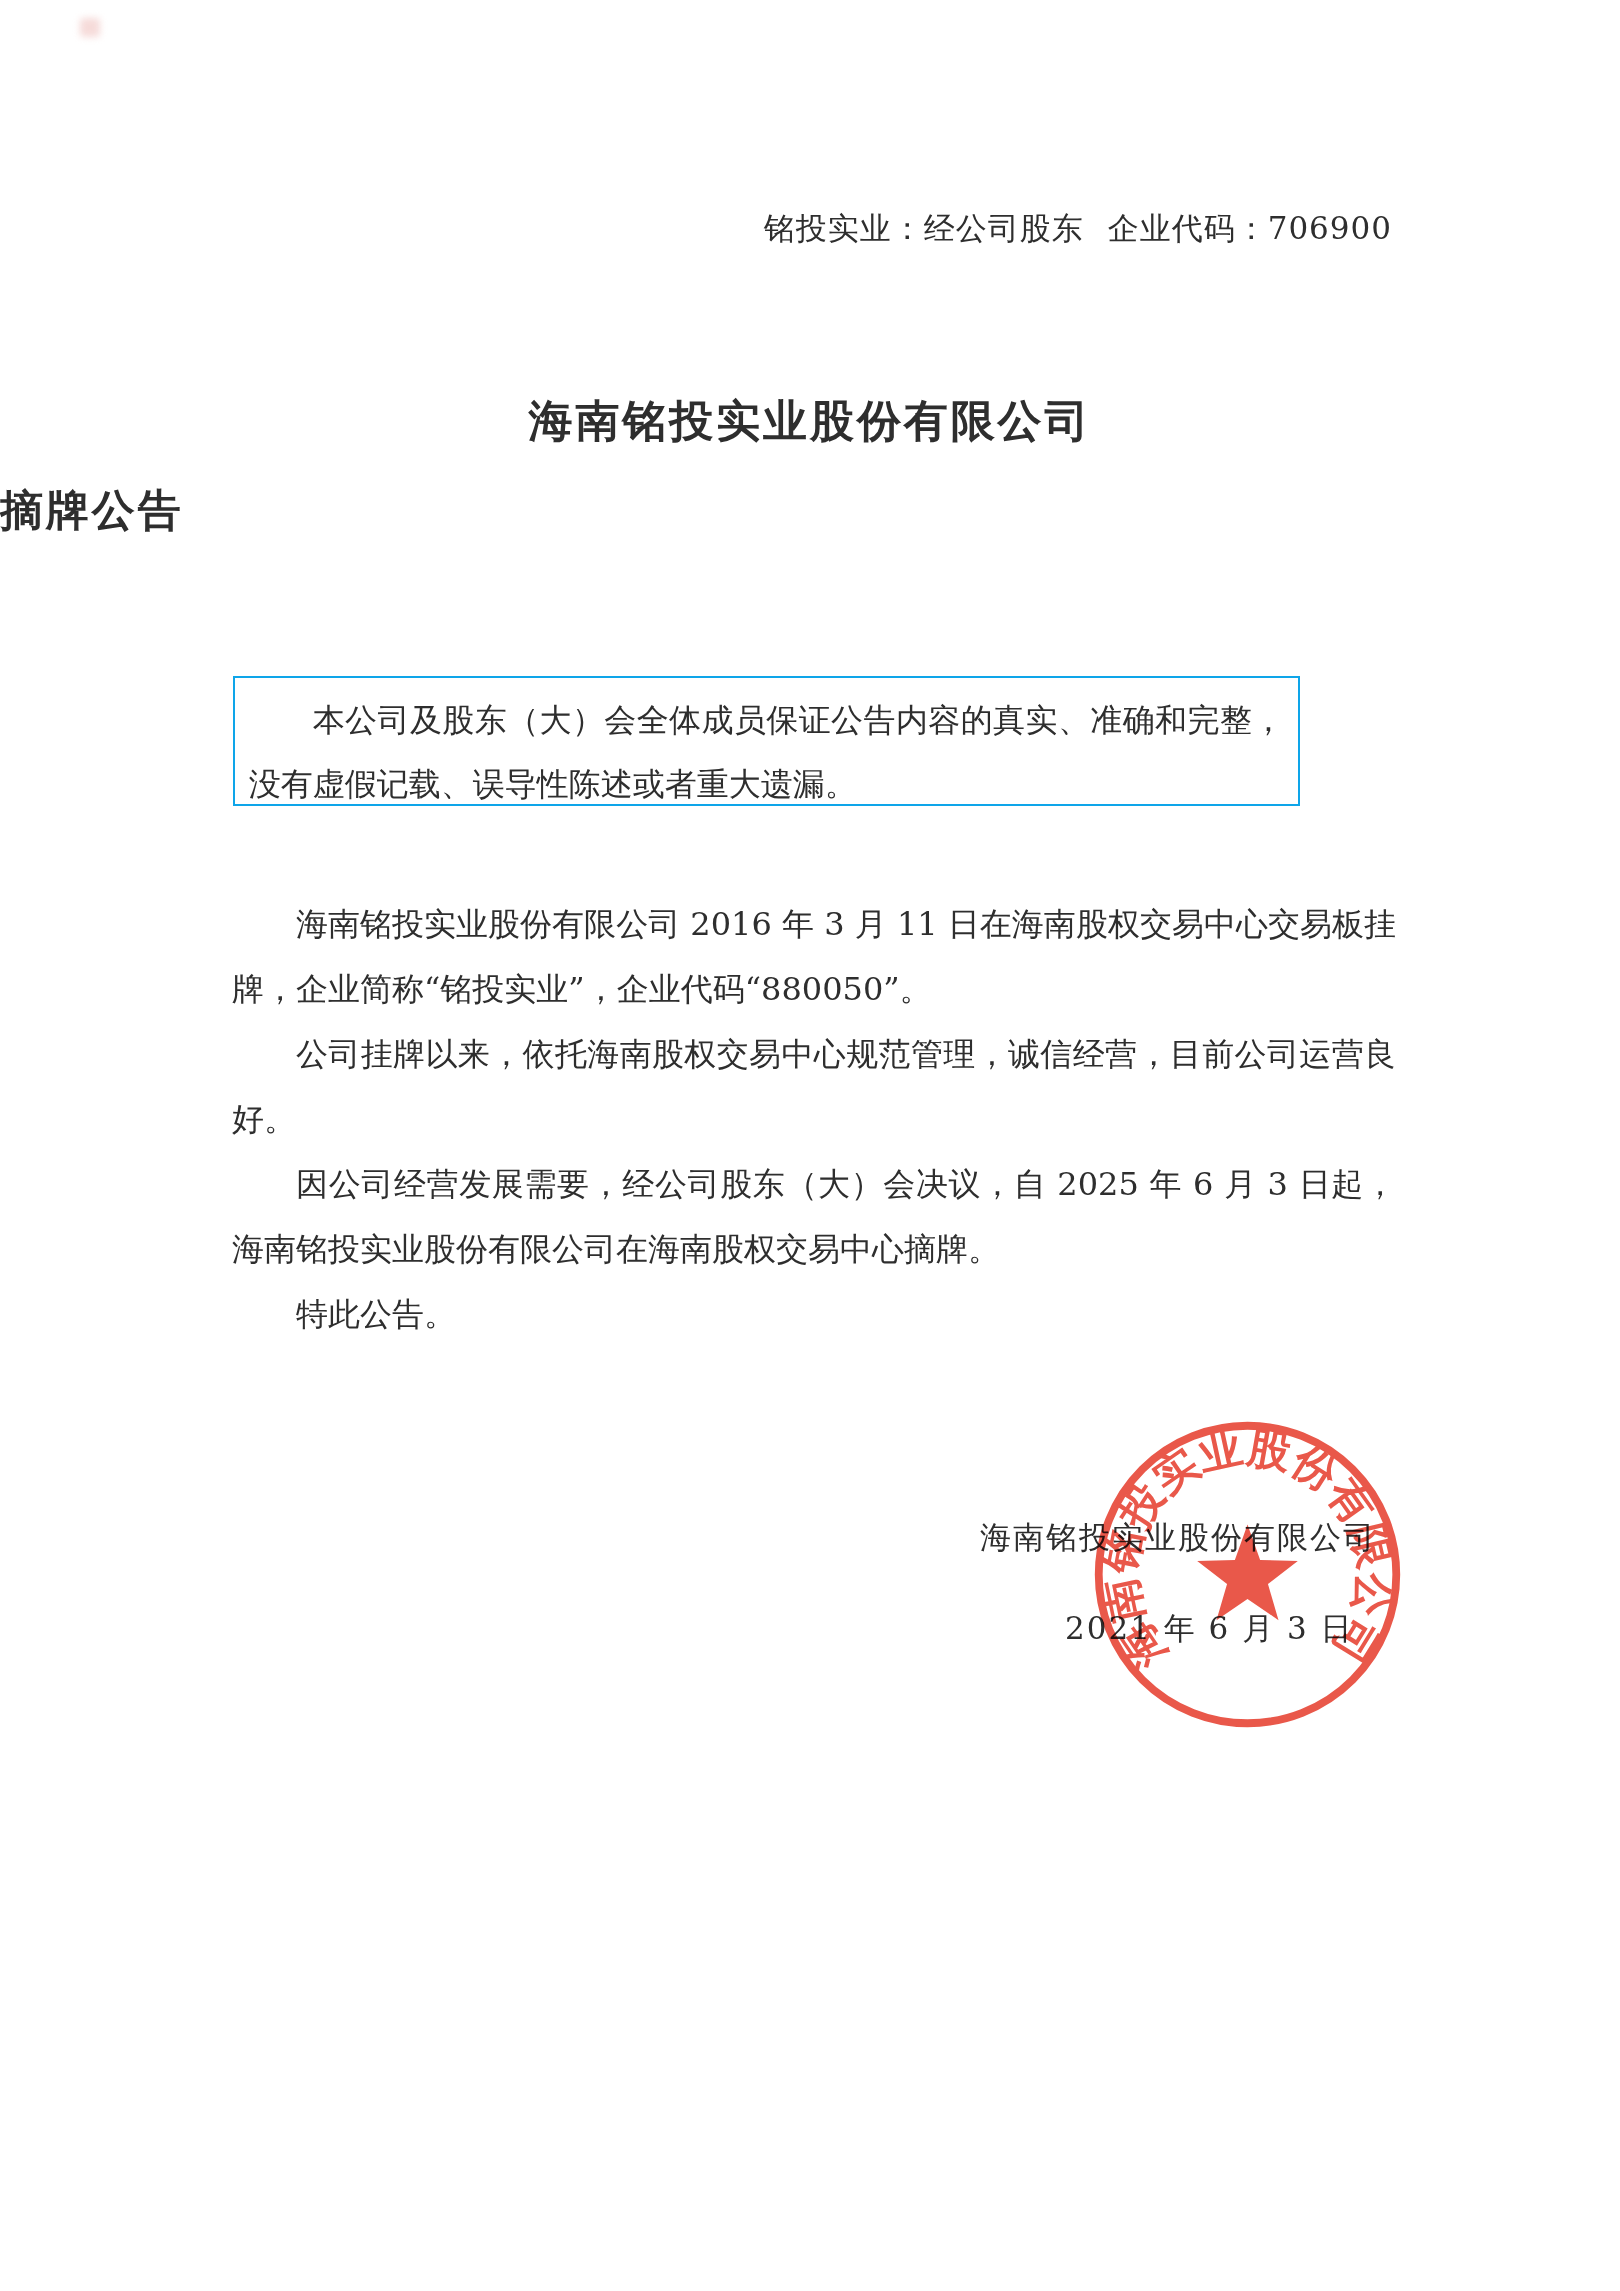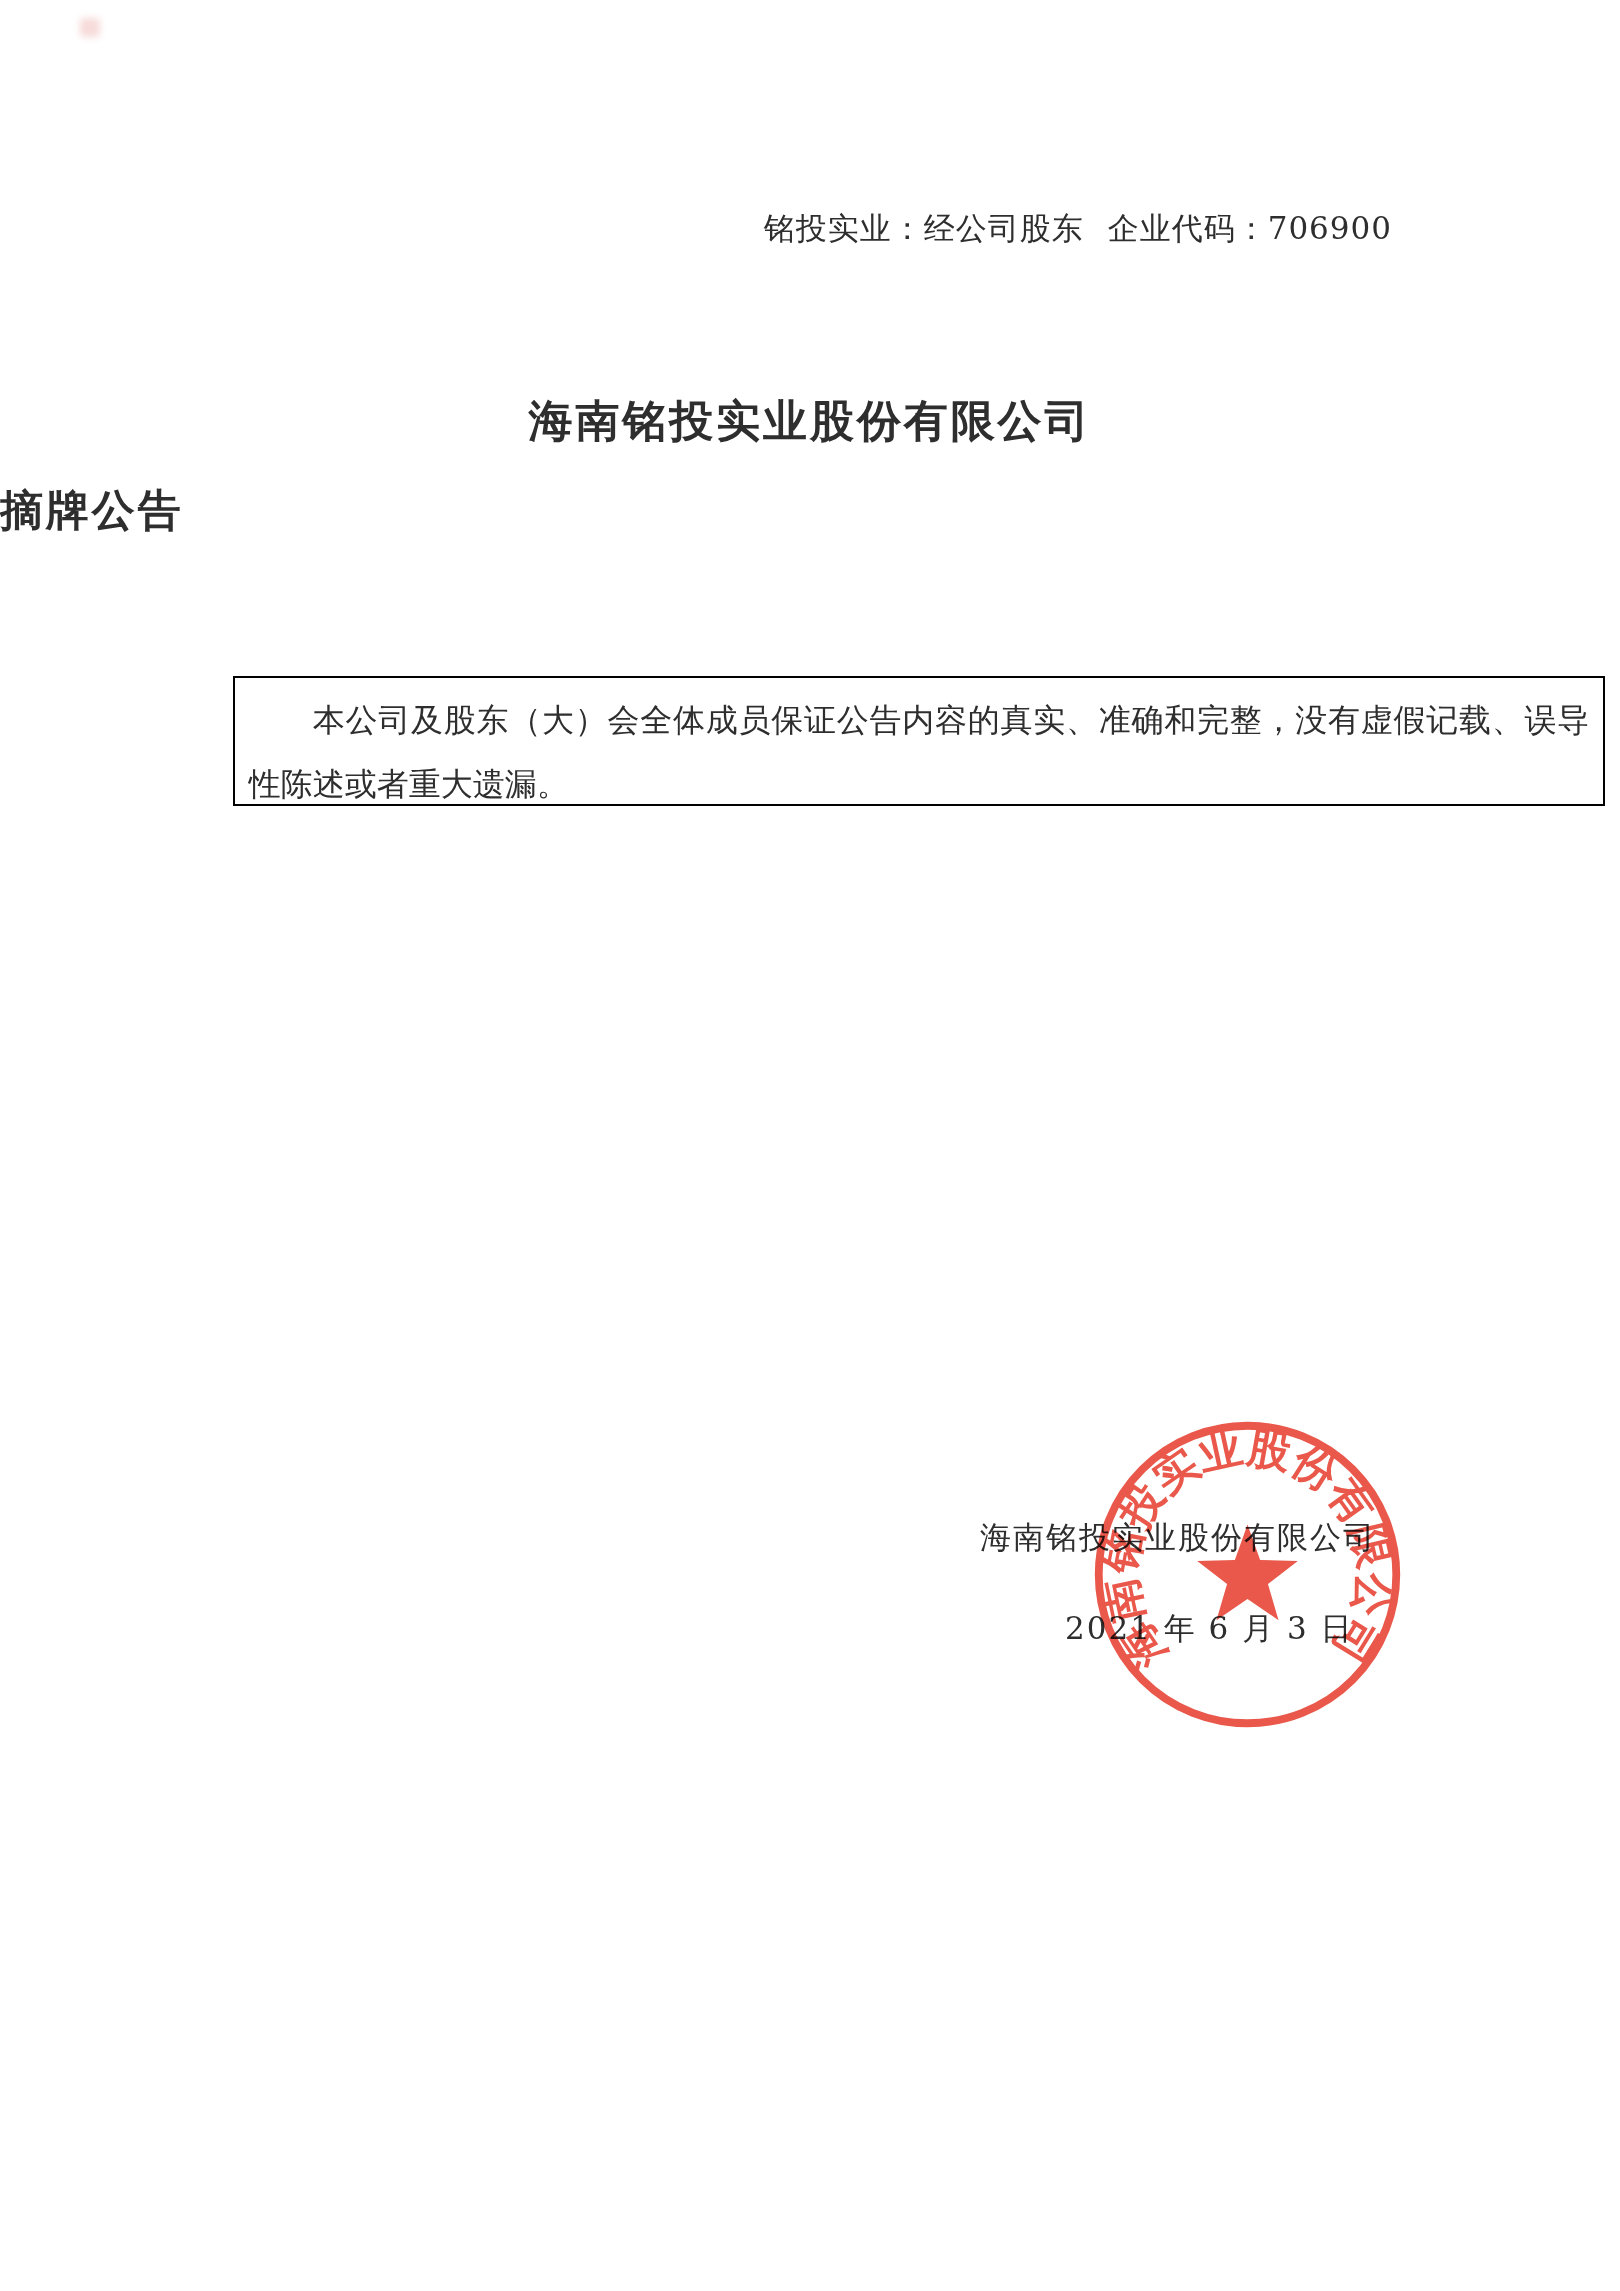--- a/index.html
+++ b/index.html
@@ -58,23 +58,23 @@
     text-align: left;
     font-size: 43px;
     font-weight: bold;
     letter-spacing: 2.9px;
   }
 
   .disclaimer-box {
     position: absolute;
     left: 233px;
     top: 676px;
-    width: 1372px;
+    width: 1067px;
     height: 130px;
-    border: 2px solid #000000;
+    border: 2px solid #0ea5e9;
     box-sizing: border-box;
     padding: 9.8px 13.7px 0 13.7px;
   }
   .disclaimer-box p {
     margin: 0;
     font-size: 32px;
     line-height: 64px;
     text-indent: 2em;
     text-align: justify;
   }
@@ -132,20 +132,26 @@
     <span>铭投实业：</span><span>经公司股东</span><span class="code-group">企业代码：</span><span>706900</span>
   </div>
 
   <div class="doc-title">海南铭投实业股份有限公司</div>
   <div class="doc-subtitle">摘牌公告</div>
 
   <div class="disclaimer-box">
     <p>本公司及股东（大）会全体成员保证公告内容的真实、准确和完整，没有虚假记载、误导性陈述或者重大遗漏。</p>
   </div>
 
+  <div class="body-text">
+    <p>海南铭投实业股份有限公司 2016 年 3 月 11 日在海南股权交易中心交易板挂牌，企业简称“铭投实业”，企业代码“880050”。</p>
+    <p>公司挂牌以来，依托海南股权交易中心规范管理，诚信经营，目前公司运营良好。</p>
+    <p>因公司经营发展需要，经公司股东（大）会决议，自 2025 年 6 月 3 日起，海南铭投实业股份有限公司在海南股权交易中心摘牌。</p>
+    <p>特此公告。</p>
+  </div>
 
   <div class="closing-company">海南铭投实业股份有限公司</div>
   <div class="closing-date">2021 年 6 月 3 日</div>
 
   <div class="seal">
     <svg viewBox="0 0 330 330" xmlns="http://www.w3.org/2000/svg">
       <circle cx="165" cy="165" r="152" fill="none" stroke-width="8" stroke="#e7493a"></circle>
       <polygon points="165,114 177.9,150.2 216.4,151.3 185.9,174.8 196.7,211.7 165,190 133.3,211.7 144.1,174.8 113.6,151.3 152.1,150.2" fill="#e7493a"></polygon>
       <defs>
         <path id="sealTextArc" d="M 84.4 245.6 A 114 114 0 1 1 245.6 245.6" fill="none"></path>

